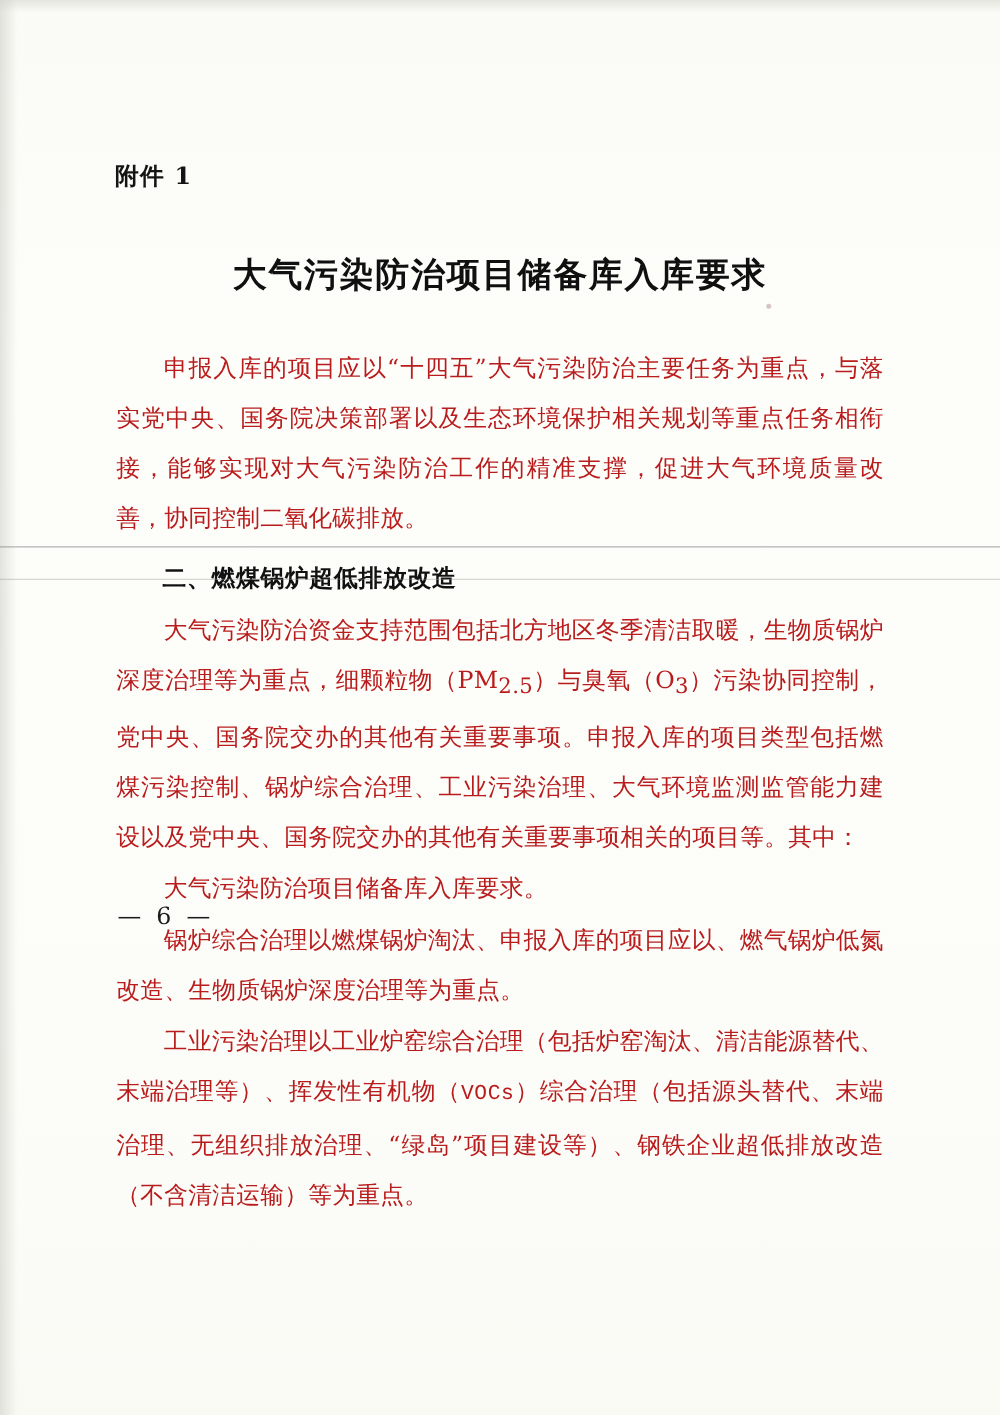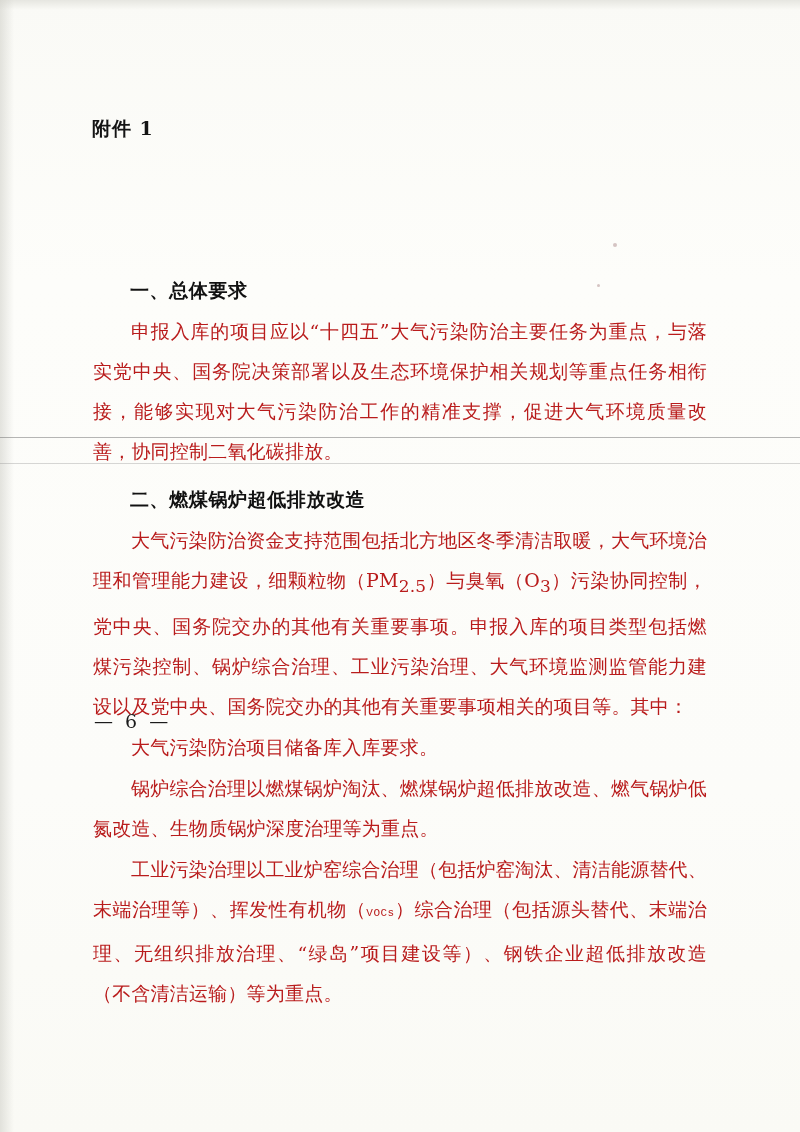--- a/index.html
+++ b/index.html
@@ -25,21 +25,21 @@
   .page::before {
     content: "";
     position: absolute;
     inset: 0;
     background: linear-gradient(180deg, rgba(250,250,246,1) 0%, rgba(253,253,250,1) 25%, rgba(252,252,249,1) 70%, rgba(250,250,245,1) 100%);
     pointer-events: none;
   }
   .content {
     position: absolute;
     left: 92px;
-    top: 0;
+    top: 12px;
     width: 616px;
     height: 824px;
   }
   .attachment-label {
     position: absolute;
     top: 116px;
     left: 0;
     font-size: 19px;
     font-weight: bold;
     letter-spacing: 1px;
@@ -84,21 +84,21 @@
     text-justify: inter-ideograph;
     letter-spacing: 0.2px;
     font-family: "DejaVu Serif", "Liberation Serif", serif;
   }
   .para sub {
     font-size: 17px;
     vertical-align: sub;
   }
   .latin {
     font-family: "Liberation Mono", "DejaVu Sans Mono", monospace;
-    font-size: 11px;
+    font-size: 17px;
     letter-spacing: 0.5px;
   }
   .page-number {
     position: absolute;
     bottom: 92px;
     left: 0;
     width: 616px;
     text-align: left;
     padding-left: 2px;
     font-size: 19px;
@@ -142,34 +142,34 @@
 <body>
 
 <div class="page">
   <div class="edge-shadow-left"></div>
   <div class="edge-shadow-top"></div>
 
   <div class="content">
 
     <div class="attachment-label">附件 1</div>
 
+    <div class="doc-title">大气污染防治项目储备库入库要求</div>
 
     <div class="body-block">
 
-      <div class="section-heading">一、总体要求</div>
 
       <p class="para">申报入库的项目应以“十四五”大气污染防治主要任务为重点，与落实党中央、国务院决策部署以及生态环境保护相关规划等重点任务相衔接，能够实现对大气污染防治工作的精准支撑，促进大气环境质量改善，协同控制二氧化碳排放。</p>
 
       <div class="section-heading">二、燃煤锅炉超低排放改造</div>
 
-      <p class="para"><span>大气污染防治资金支持范围包括北方地区冬季清洁取暖，大气环境治理和管理能力建设，细颗粒物（PM</span><sub>2.5</sub><span>）与臭氧（O</span><sub>3</sub><span>）污染协同控制，党中央、国务院交办的其他有关重要事项。申报入库的项目类型包括燃煤污染控制、锅炉综合治理、工业污染治理、大气环境监测监管能力建设以及党中央、国务院交办的其他有关重要事项相关的项目等。其中：</span></p>
+      <p class="para"><span>大气污染防治资金支持范围包括北方地区冬季清洁取暖，生物质锅炉深度治理等为重点，细颗粒物（PM</span><sub>2.5</sub><span>）与臭氧（O</span><sub>3</sub><span>）污染协同控制，党中央、国务院交办的其他有关重要事项。申报入库的项目类型包括燃煤污染控制、锅炉综合治理、工业污染治理、大气环境监测监管能力建设以及党中央、国务院交办的其他有关重要事项相关的项目等。其中：</span></p>
 
       <p class="para">大气污染防治项目储备库入库要求。</p>
 
-      <p class="para">锅炉综合治理以燃煤锅炉淘汰、燃煤锅炉超低排放改造、燃气锅炉低氮改造、生物质锅炉深度治理等为重点。</p>
+      <p class="para">锅炉综合治理以燃煤锅炉淘汰、申报入库的项目应以、燃气锅炉低氮改造、生物质锅炉深度治理等为重点。</p>
 
       <p class="para"><span>工业污染治理以工业炉窑综合治理（包括炉窑淘汰、清洁能源替代、末端治理等）、挥发性有机物（</span><span class="latin">VOCs</span><span>）综合治理（包括源头替代、末端治理、无组织排放治理、“绿岛”项目建设等）、钢铁企业超低排放改造（不含清洁运输）等为重点。</span></p>
 
     </div>
 
     <div class="page-number">— 6 —</div>
   </div>
 
   <div class="scan-line l1"></div>
   <div class="scan-line l2"></div>

